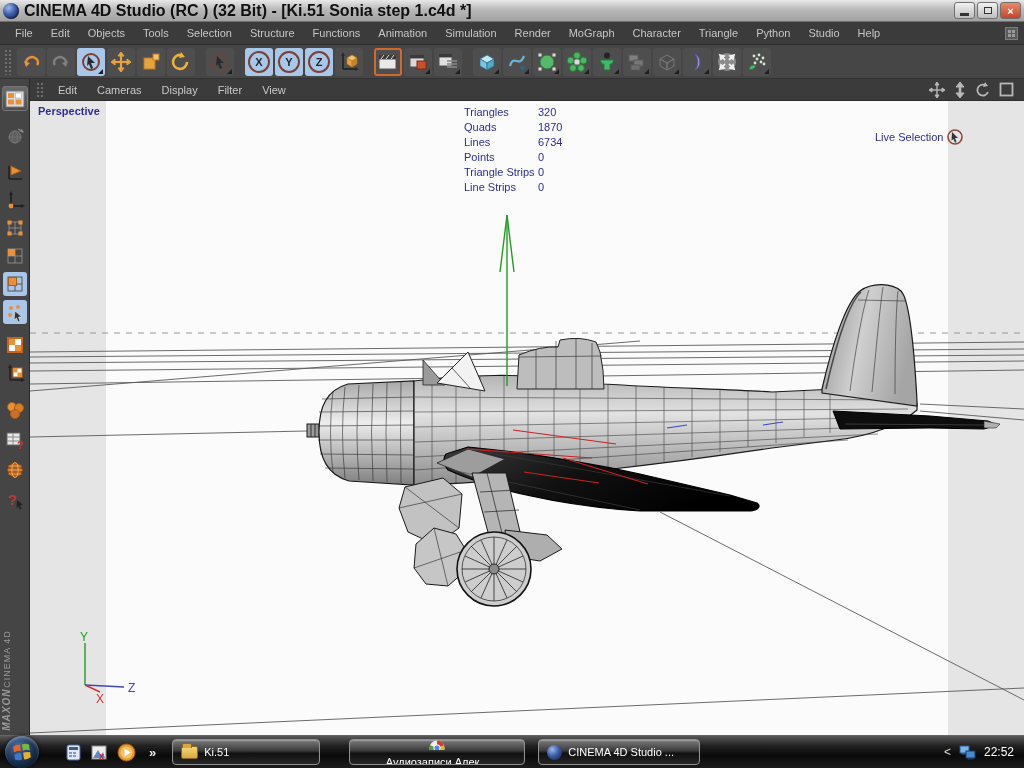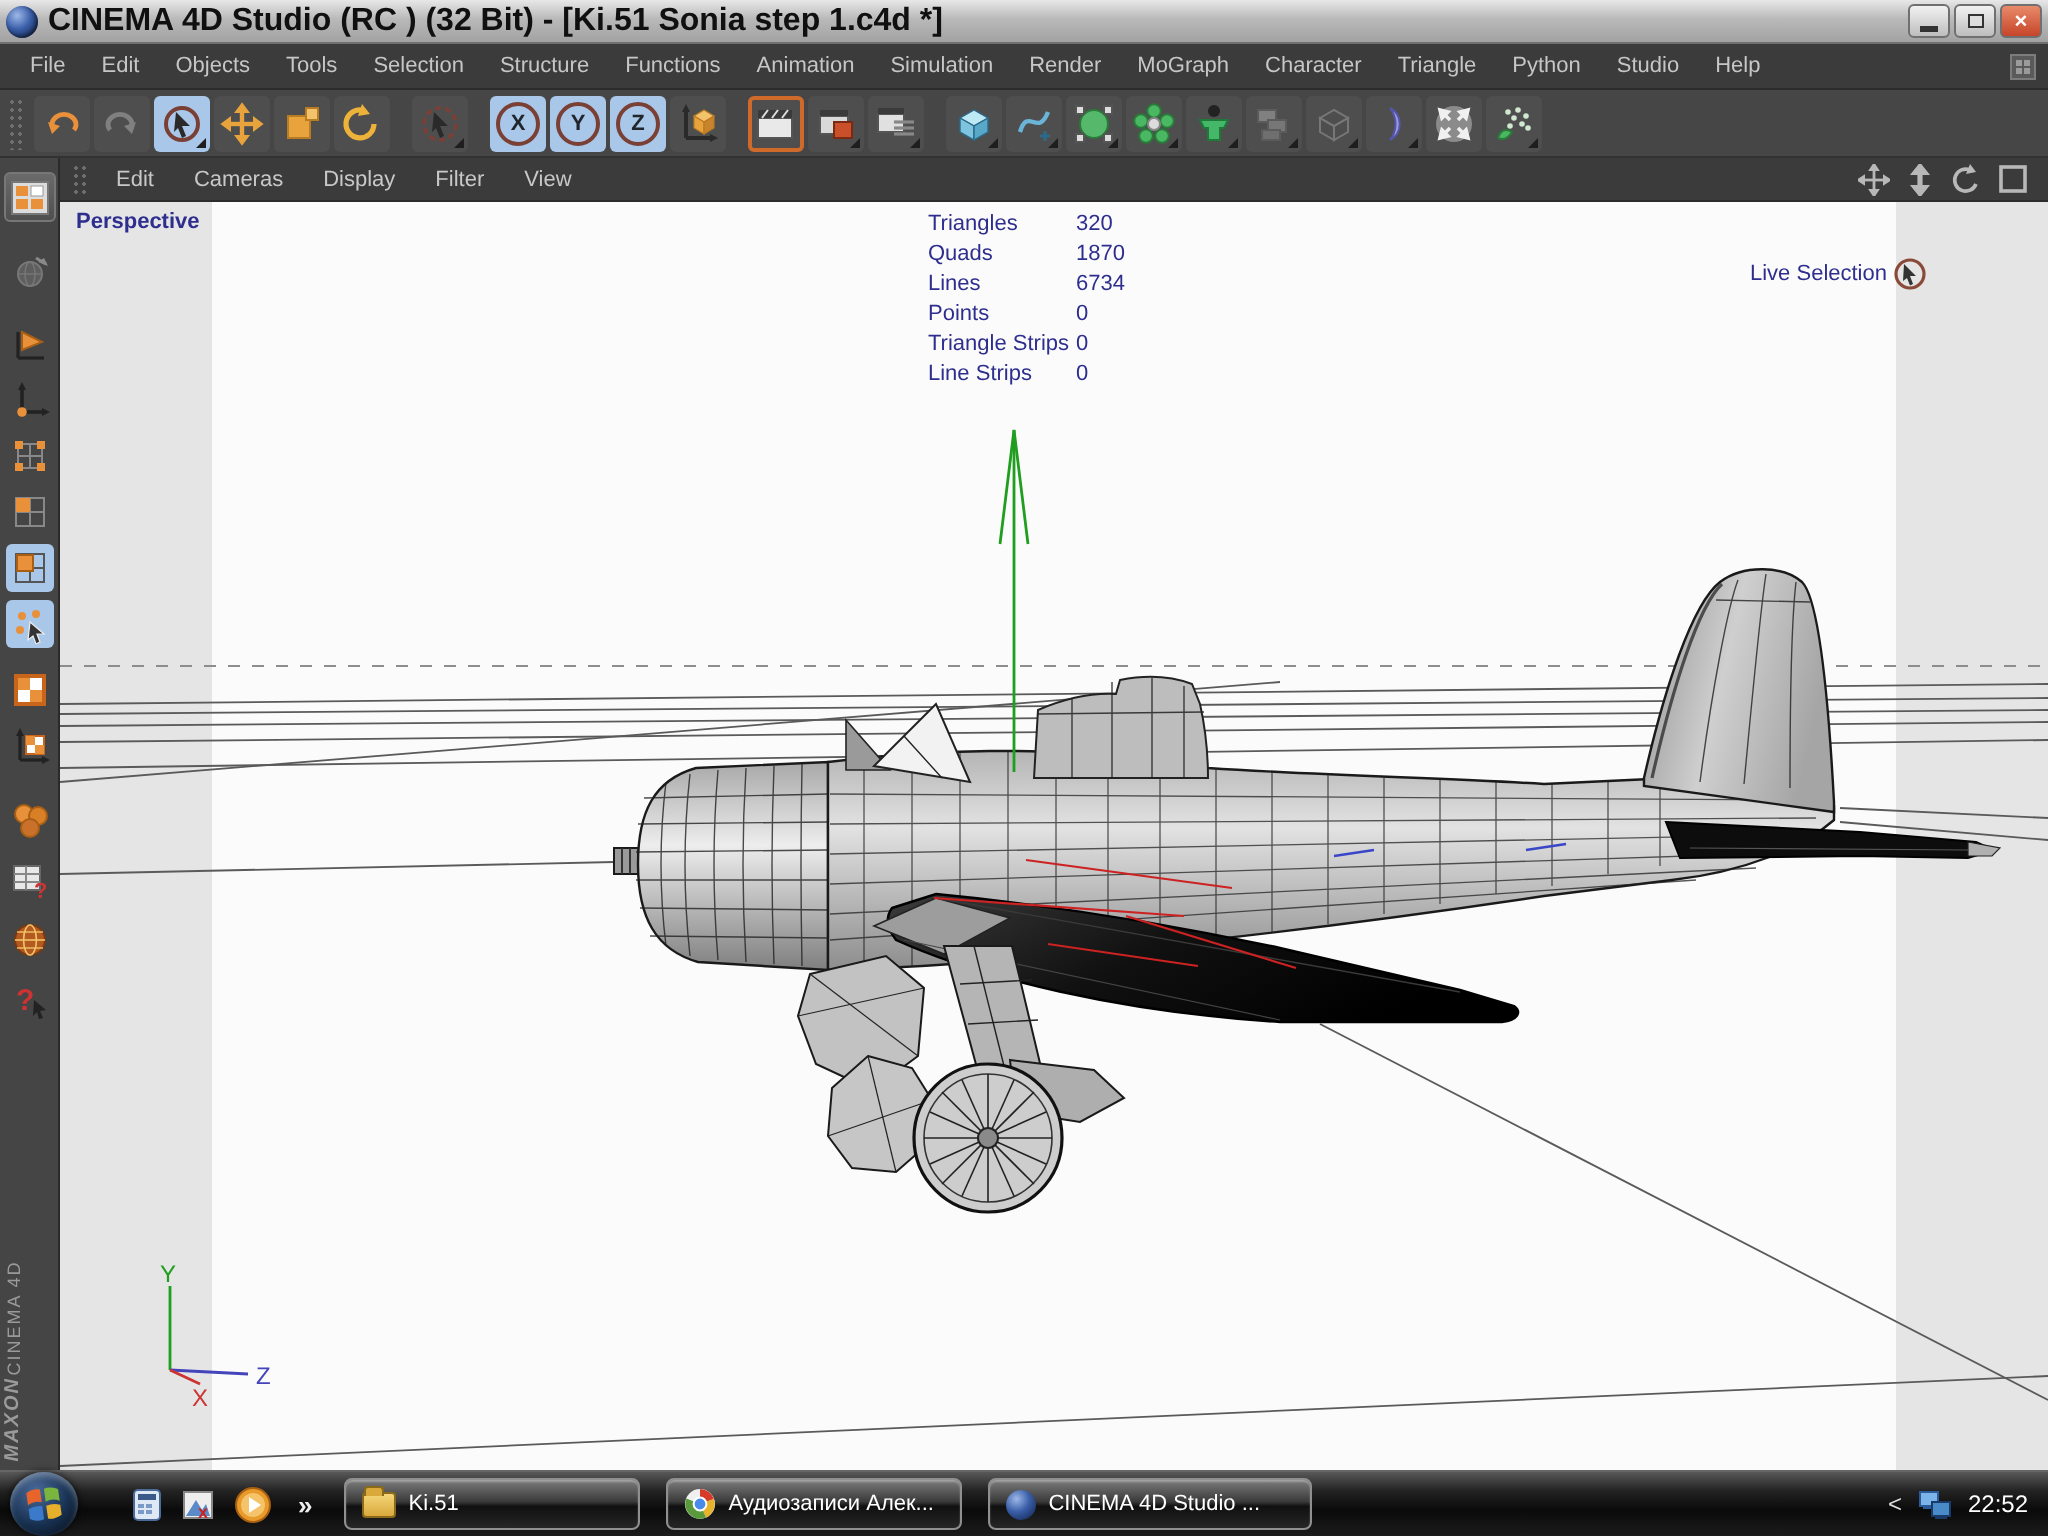--- a/index.html
+++ b/index.html
@@ -87,21 +87,21 @@
              box-shadow:inset 0 2px 3px rgba(255,255,255,.35), 0 0 4px rgba(0,0,0,.8);
              display:flex; align-items:center; justify-content:center; }
   .ql { display:flex; align-items:center; gap:9px; margin-left:26px; }
   .ql-expand { color:#eee; font-size:13px; font-weight:bold; margin-left:4px; }
   .taskbtn { height:26px; border:1px solid #8f8f8f; border-radius:4px; color:#fff;
              font-size:11px; display:flex; align-items:center; gap:6px; padding:0 8px;
              background:linear-gradient(#7c7c7c,#3a3a3a 45%,#101010 55%,#262626);
              box-shadow:inset 0 1px 1px rgba(255,255,255,.3); white-space:nowrap; overflow:hidden;text-align:center; }
   .taskbtn .tlabel { overflow:hidden; text-overflow:ellipsis; }
   .tb1 { width:148px; margin-left:16px; }
-  .tb2 { width:148px; margin-left:13px; }
+  .tb2 { width:176px; margin-left:29px;flex-direction:column; }
   .tb3 { width:162px; margin-left:13px; }
   .folder-ic { width:17px; height:13px; background:linear-gradient(#f5d679,#d9a93c);
                border:1px solid #8a6a1a; border-radius:2px; position:relative; flex:0 0 auto;}
   .folder-ic:before { content:""; position:absolute; top:-4px; left:0; width:8px; height:4px;
                background:#d9a93c; border:1px solid #8a6a1a; border-bottom:none;
                border-radius:2px 2px 0 0; }
   .sphere-ic { width:15px; height:15px; border-radius:50%; flex:0 0 auto;
                background:radial-gradient(circle at 35% 30%, #9db8e8, #3a5ea8 45%, #0d1e44); }
   .tray { margin-left:auto; display:flex; align-items:center; gap:8px; padding-right:10px;
           color:#fff; }

